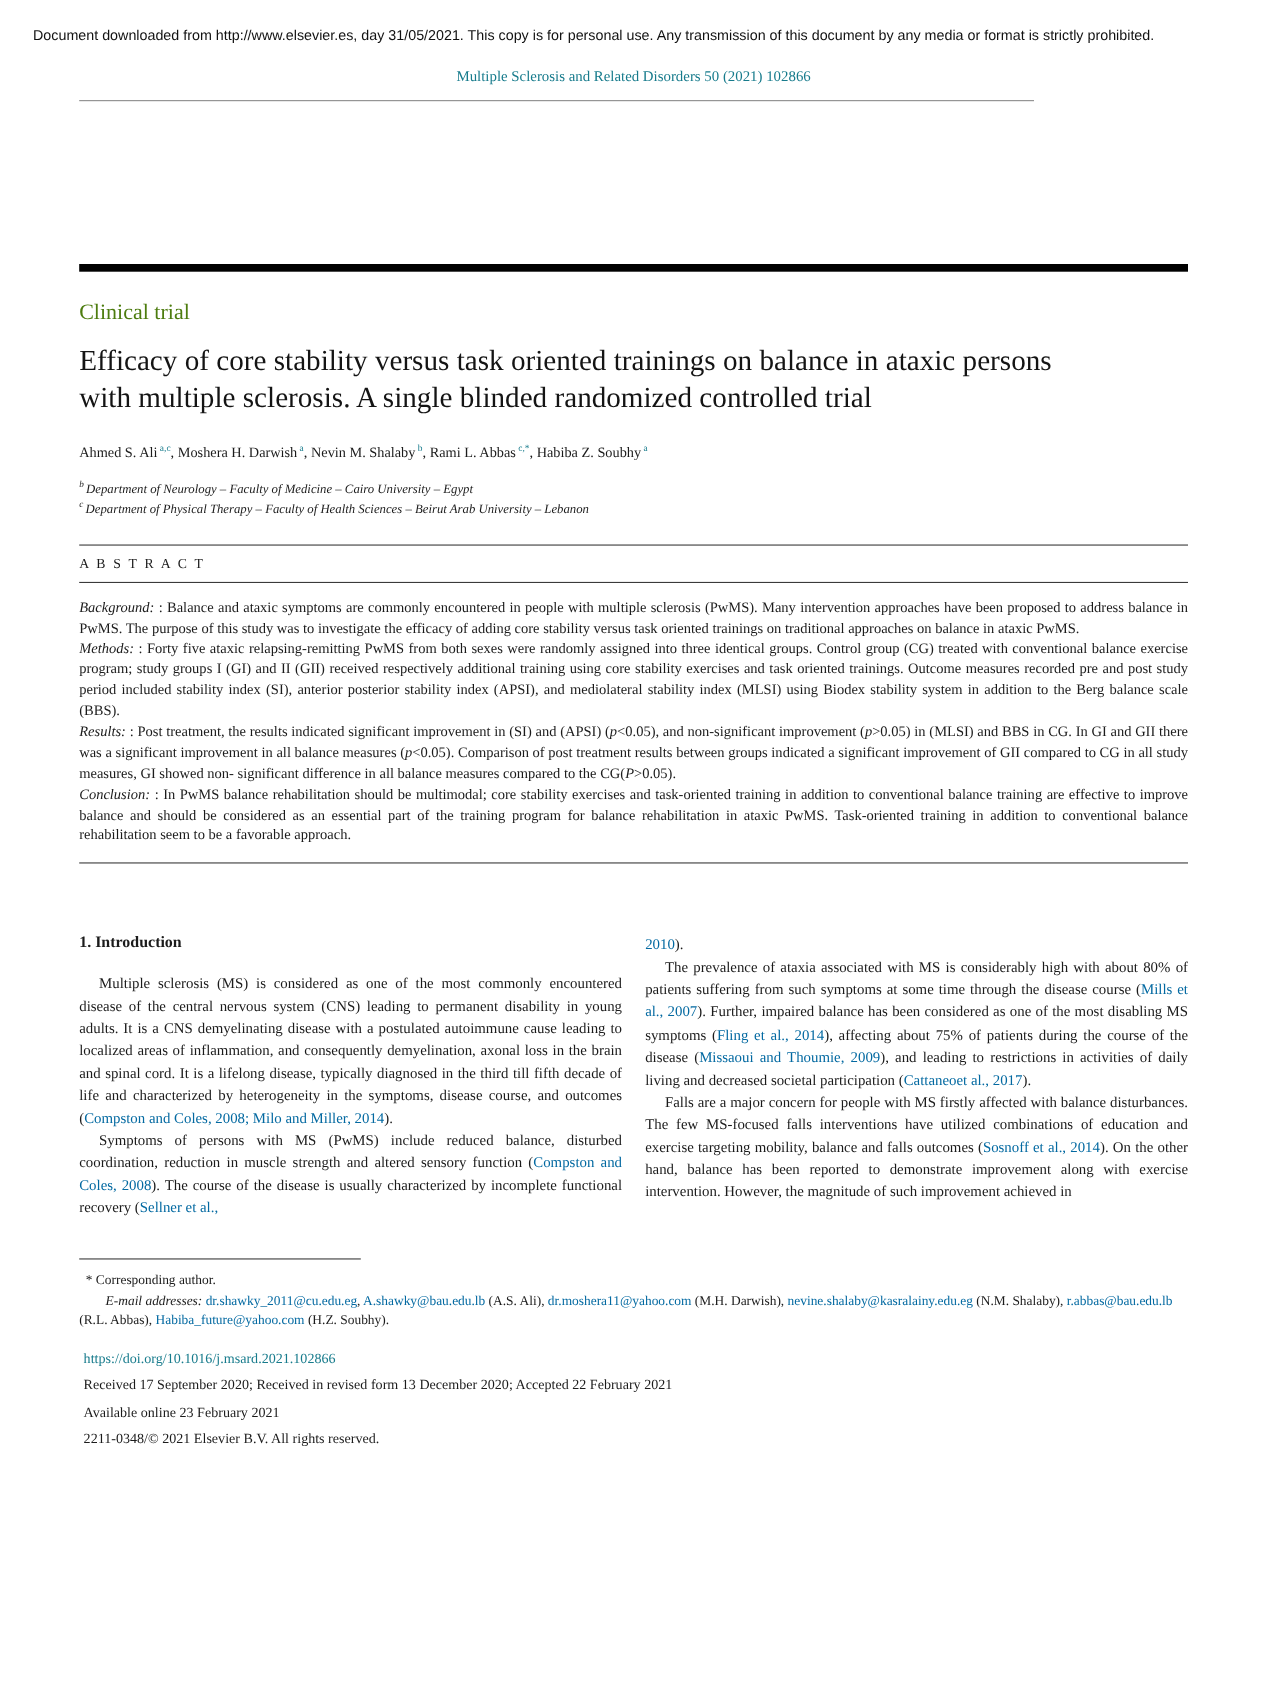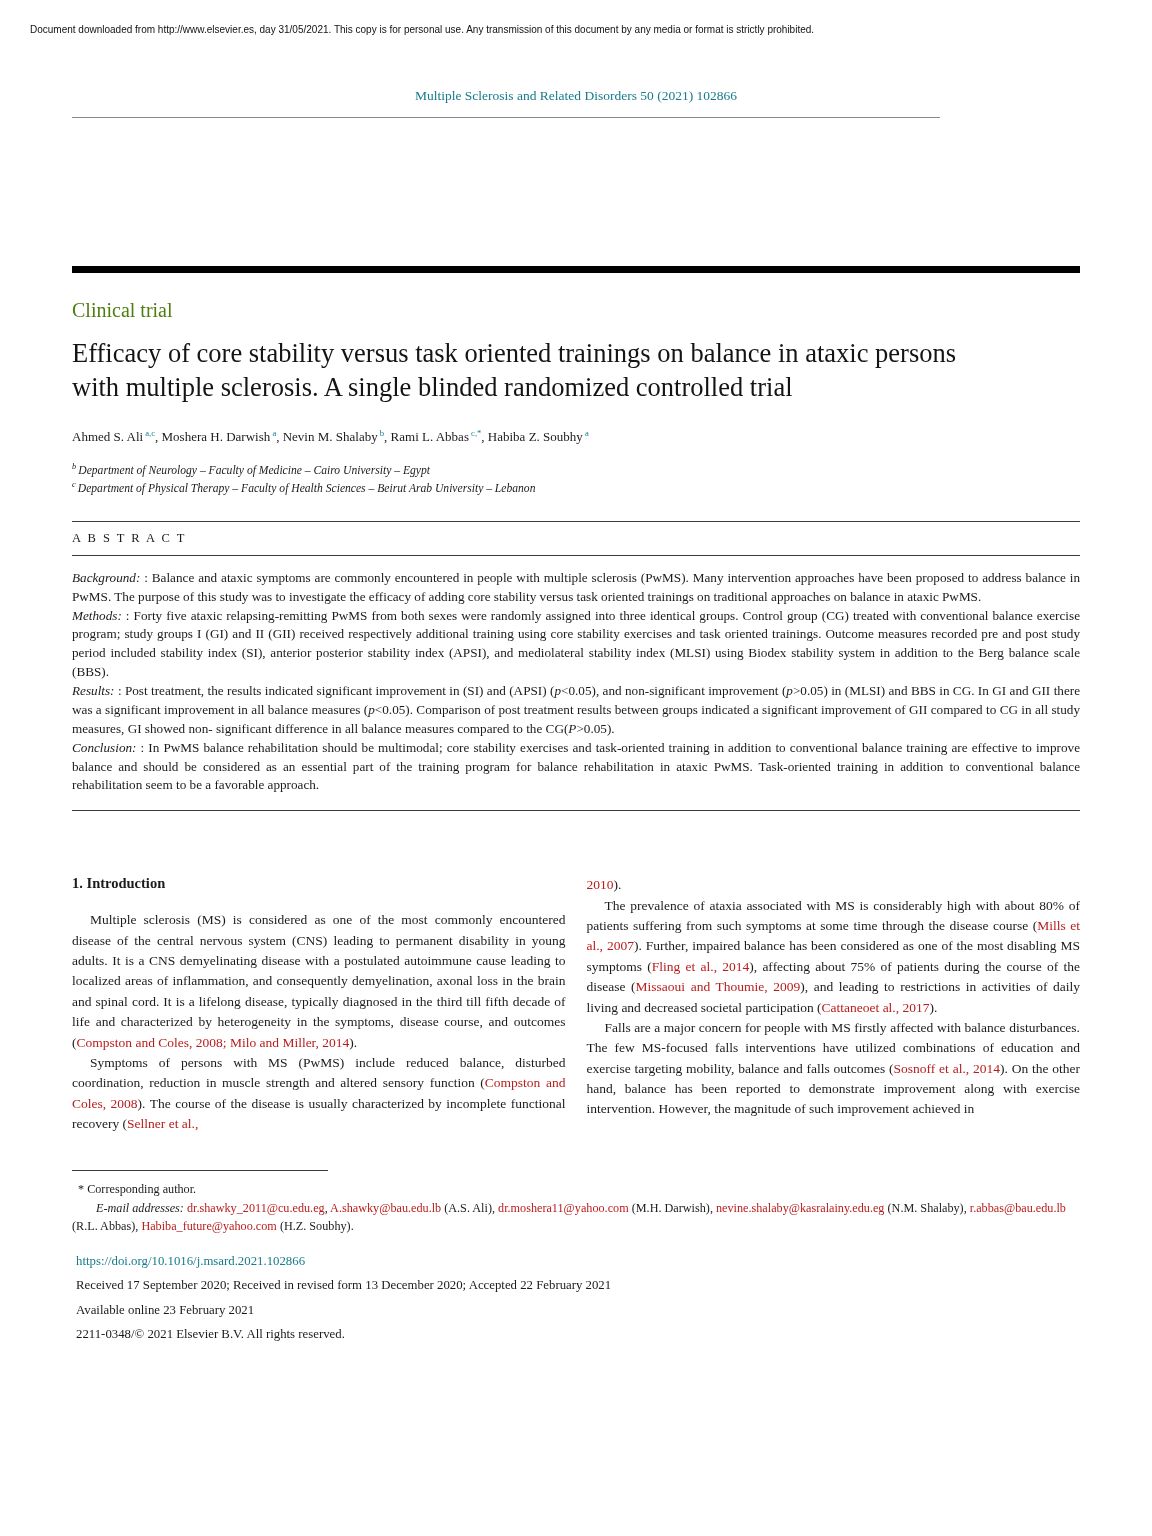--- a/index.html
+++ b/index.html
@@ -13,30 +13,29 @@
     font-family: "Liberation Serif", serif;
     color: #1b1b1b;
     padding: 0 72px;
     overflow: hidden;
   }
   .download-note {
     position: absolute;
     top: 24px;
     left: 30px;
     font-family: "Liberation Sans", sans-serif;
-    font-size: 10px;
+    font-size: 13px;
     color: #111;
     white-space: nowrap;
   }
   .journal-ref {
     padding-top: 62px;
     text-align: center;
     font-size: 13.5px;
     color: #177b8c;
-    margin-top: 26px;
   }
   .header-rule {
     height: 1px;
     background: #8a8a8a;
     width: 868px;
     margin-top: 13px;
   }
   .banner-space { height: 148px; }
   .black-bar { height: 7px; background: #000; width: 100%; }
   .article-type { margin-top: 26px; font-size: 20px; color: #4d7c0f; }
@@ -91,21 +90,21 @@
   .col p.ind { text-indent: 18px; }
   .footnote { margin-top: 36px; font-size: 12.2px; }
   .fn-rule { width: 256px; height: 1px; background: #3a3a3a; margin-bottom: 9px; }
   .footnote p { margin: 0; line-height: 1.5; }
   .footnote .corr { padding-left: 6px; }
   .footnote .emails { text-indent: 24px; }
   .pub { margin-top: 16px; font-size: 12.8px; }
   .pub p { margin: 4px; line-height: 1.58; }
   .pub .doi { color: #177b8c; }
   
-  .rt-link { color: #b91c1c; }
+  .rt-link { color: #0369a1; }
   .rt-i { font-style: italic; }
   .rt-sup { color: #177b8c; font-size: 66%; vertical-align: super; line-height: 0; }
   .rt-supk { font-size: 72%; vertical-align: super; line-height: 0; }
 </style>
 </head>
 <body>
 
 <div class="page">
 
   <div class="download-note">Document downloaded from http://www.elsevier.es, day 31/05/2021. This copy is for personal use. Any transmission of this document by any media or format is strictly prohibited.</div>

